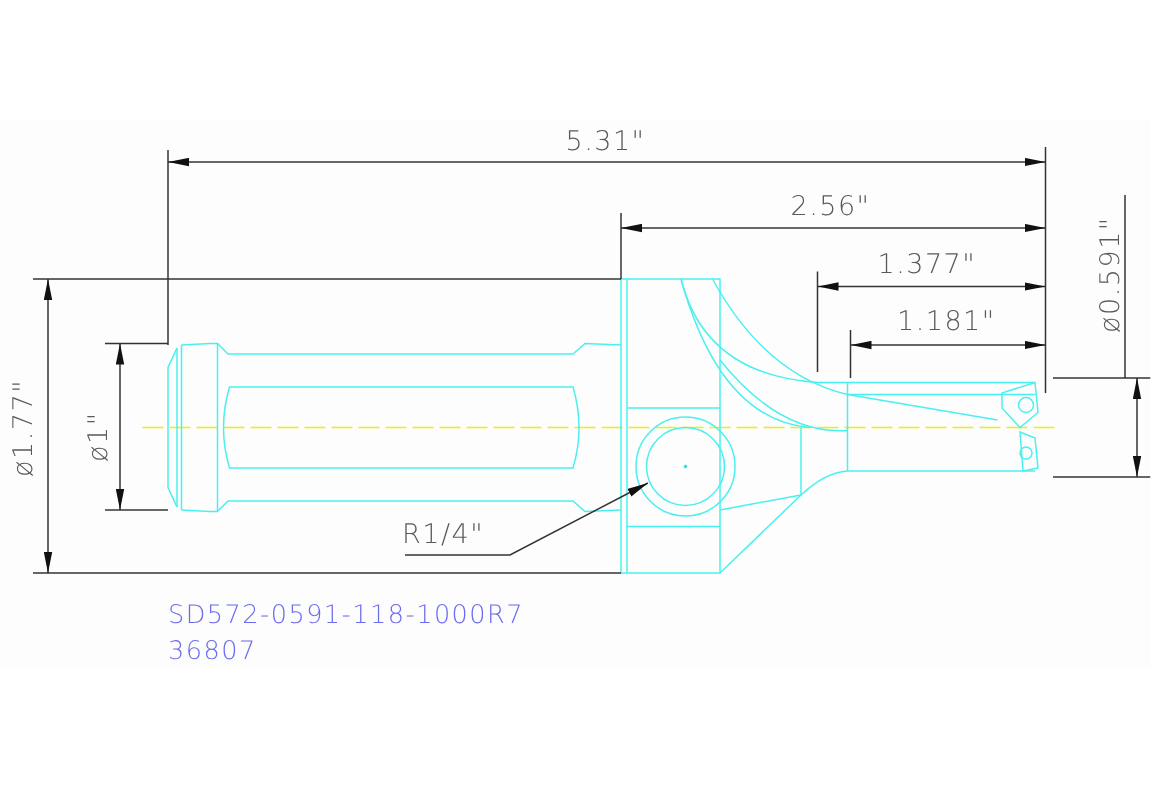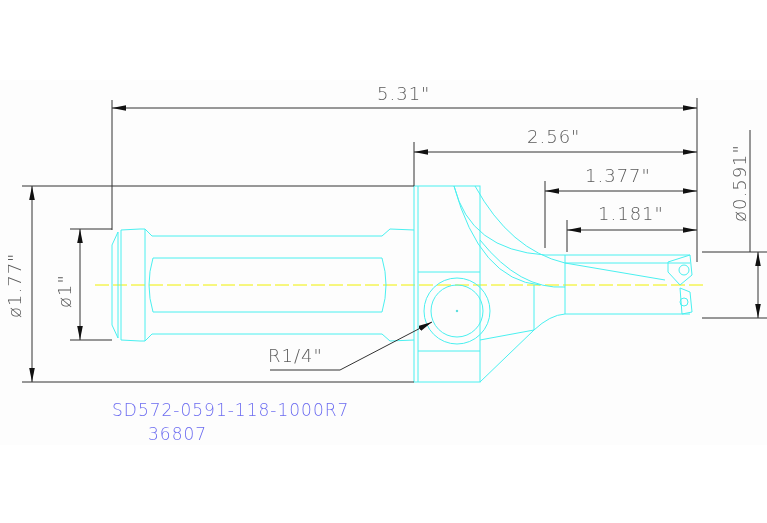--- a/index.html
+++ b/index.html
@@ -89,13 +89,13 @@
   <text class="dim-text" x="527" y="143">2.56"</text>
   <text class="dim-text" x="585" y="182">1.377"</text>
   <text class="dim-text" x="598" y="220">1.181"</text>
   <text class="dim-text" transform="translate(746,222) rotate(-90)" x="0" y="0">ø0.591"</text>
   <text class="dim-text" transform="translate(21,318) rotate(-90)" x="0" y="0">ø1.77"</text>
   <text class="dim-text" transform="translate(71,308) rotate(-90)" x="0" y="0">ø1"</text>
   <text class="dim-text" x="268" y="362">R1/4"</text>
 </svg>
 
 <div class="part-text" style="top:400px;">SD572-0591-118-1000R7</div>
-<div class="part-text" style="top:424px;margin-left:36px;">36807</div>
+<div class="part-text" style="top:424px;">36807</div>
 
 </body></html>

